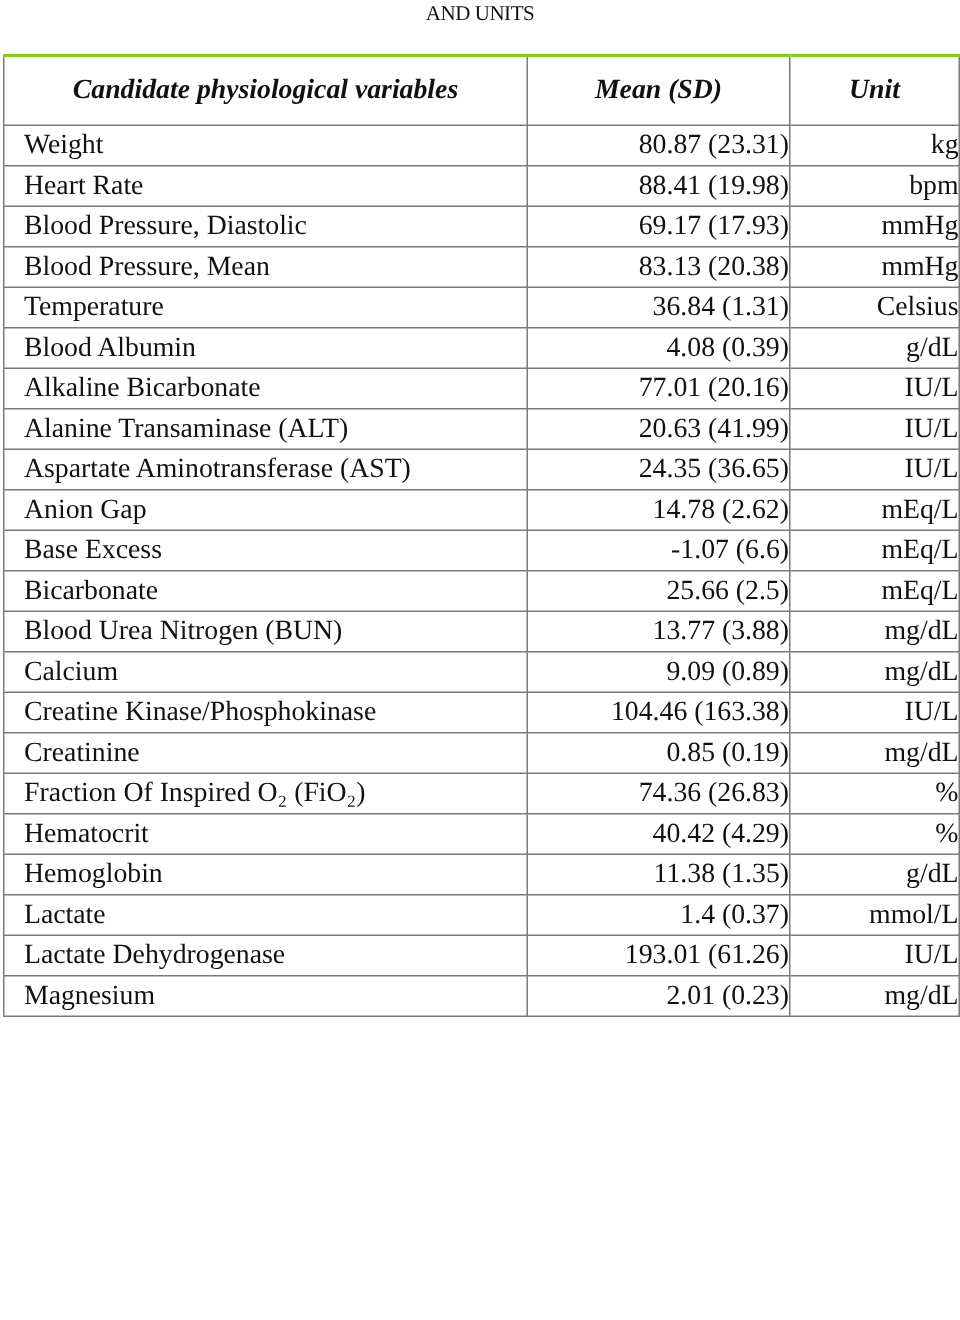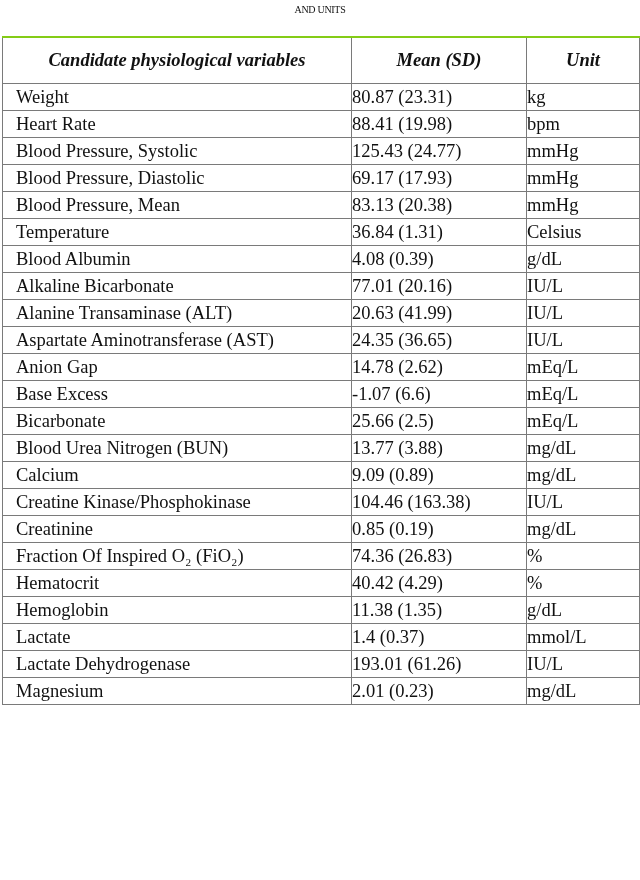--- a/index.html
+++ b/index.html
@@ -15,21 +15,21 @@
     font-family: "Liberation Serif", "DejaVu Serif", serif;
     color: #111;
   }
   .caption {
     position: absolute;
     top: 0;
     left: 0;
     width: 640px;
     height: 22px;
     text-align: center;
-    font-size: 10px;
+    font-size: 14px;
     line-height: 20px;
     letter-spacing: -0.3px;
   }
   table.data-table {
     position: absolute;
     top: 36px;
     left: 2px;
     width: 637px;
     border-collapse: collapse;
     table-layout: fixed;
@@ -58,21 +58,21 @@
   }
   table.data-table tbody tr {
     height: 17px;
   }
   table.data-table td.var {
     text-align: left;
     padding-left: 13px;
   }
   table.data-table td.mean,
   table.data-table td.unit {
-    text-align: left;
+    text-align: right;
   }
   table.data-table tbody td {
     line-height: 26px;
   }
   table.data-table tr.dark-top td {
     border-top: 1.5px solid #222;
   }
 </style>
 </head>
 <body>
@@ -96,25 +96,20 @@
       <tr>
         <td class="var">Weight</td>
         <td class="mean">80.87 (23.31)</td>
         <td class="unit">kg</td>
       </tr>
       <tr>
         <td class="var">Heart Rate</td>
         <td class="mean">88.41 (19.98)</td>
         <td class="unit">bpm</td>
       </tr>
-      <tr class="dark-top">
-        <td class="var">Blood Pressure, Systolic</td>
-        <td class="mean">125.43 (24.77)</td>
-        <td class="unit">mmHg</td>
-      </tr>
       <tr>
         <td class="var">Blood Pressure, Diastolic</td>
         <td class="mean">69.17 (17.93)</td>
         <td class="unit">mmHg</td>
       </tr>
       <tr>
         <td class="var">Blood Pressure, Mean</td>
         <td class="mean">83.13 (20.38)</td>
         <td class="unit">mmHg</td>
       </tr>

